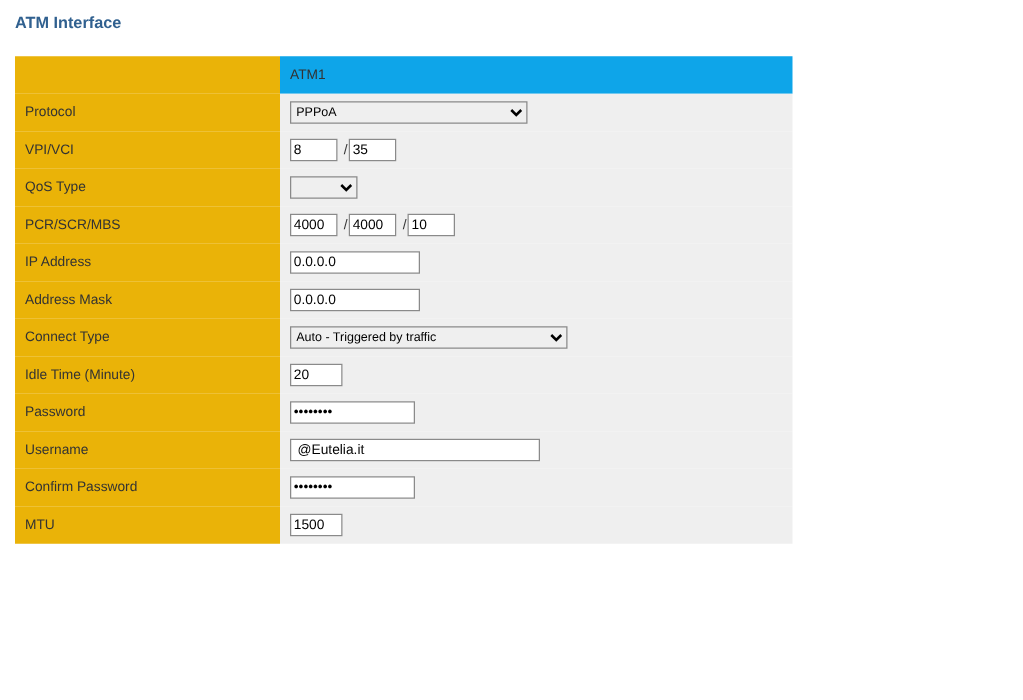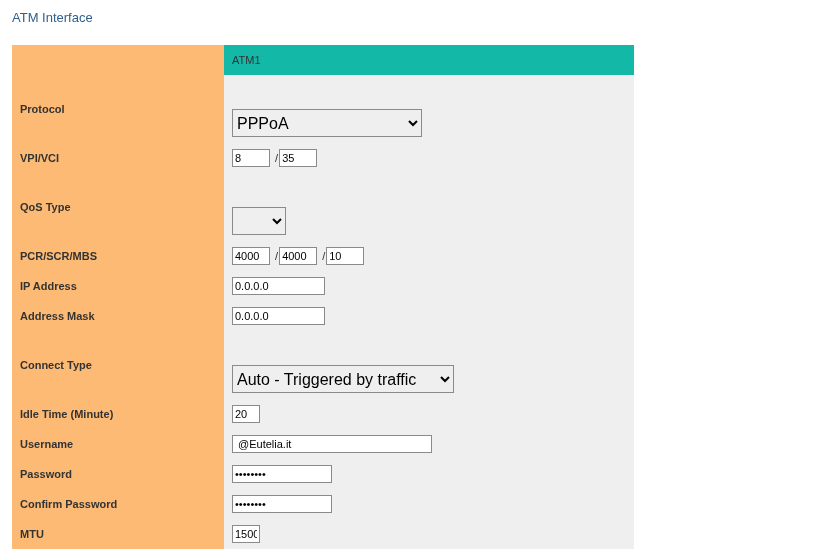--- a/index.html
+++ b/index.html
@@ -7,68 +7,66 @@
       font-family: Verdana, Arial, sans-serif;
       font-size: 11px;
       background: #ffffff;
       padding: 10px 12px;
       color: #333333;
       width: 818px;
     }
     .page-title {
       color: #30608f;
       font-size: 13px;
-      font-weight: normal;
+      font-weight: bold;
       margin-bottom: 20px;
     }
     table.form-table {
       border-collapse: collapse;
       table-layout: fixed;
     }
     table.form-table td {
       padding: 6px 8px;
       vertical-align: middle;
       height: 30px;
     }
     td.label-cell {
-      background: #fdba74;
+      background: #eab308;
       width: 212px;
       color: #333333;
-      font-weight: bold;
     }
     td.value-cell {
       background: #efefef;
       width: 410px;
     }
     td.header-cell {
-      background: #14b8a6;
+      background: #0ea5e9;
       color: #333333;
     }
     input[type="text"], input[type="password"] {
       font-family: Arial, sans-serif;
       font-size: 11px;
       padding: 1px 2px;
       border: 1px solid #8a8a8a;
       background: #ffffff;
       color: #000000;
       height: 18px;
     }
     select {
       font-family: Arial, sans-serif;
-      font-size: 16px;
+      font-size: 10px;
       background: #efefef;
       border: 1px solid #8a8a8a;
-      height: 28px;
-      margin-top: 28px;
+      height: 18px;
     }
     .w-small { width: 38px; }
-    .w-med { width: 93px; }
+    .w-med { width: 104px; }
     .w-user { width: 200px; }
     .w-pass { width: 100px; }
-    .w-idle { width: 28px; }
+    .w-idle { width: 42px; }
     .slash { margin: 0 1px 0 2px; }
     select.sel-wide { width: 190px; }
     select.sel-conn { width: 222px; }
     select.sel-narrow { width: 72px; }
     select.sel-qos { width: 54px; padding-left: 39px; }
     select.sel-yes { width: 48px; }
   </style>
 </head>
 <body>
 
@@ -142,30 +140,30 @@
   </tr>
 
   <tr>
     <td class="label-cell">Idle Time (Minute)</td>
     <td class="value-cell">
       <input type="text" class="w-idle" value="20" style="">
     </td>
   </tr>
 
   <tr>
-    <td class="label-cell">Username</td>
+    <td class="label-cell">Password</td>
     <td class="value-cell">
-      <input type="text" class="w-user" value=" @Eutelia.it" style="">
+      <input type="password" class="w-pass" value="********" style="">
     </td>
   </tr>
 
   <tr>
-    <td class="label-cell">Password</td>
+    <td class="label-cell">Username</td>
     <td class="value-cell">
-      <input type="password" class="w-pass" value="********" style="">
+      <input type="text" class="w-user" value=" @Eutelia.it" style="">
     </td>
   </tr>
 
   <tr>
     <td class="label-cell">Confirm Password</td>
     <td class="value-cell">
       <input type="password" class="w-pass" value="********" style="">
     </td>
   </tr>
 

